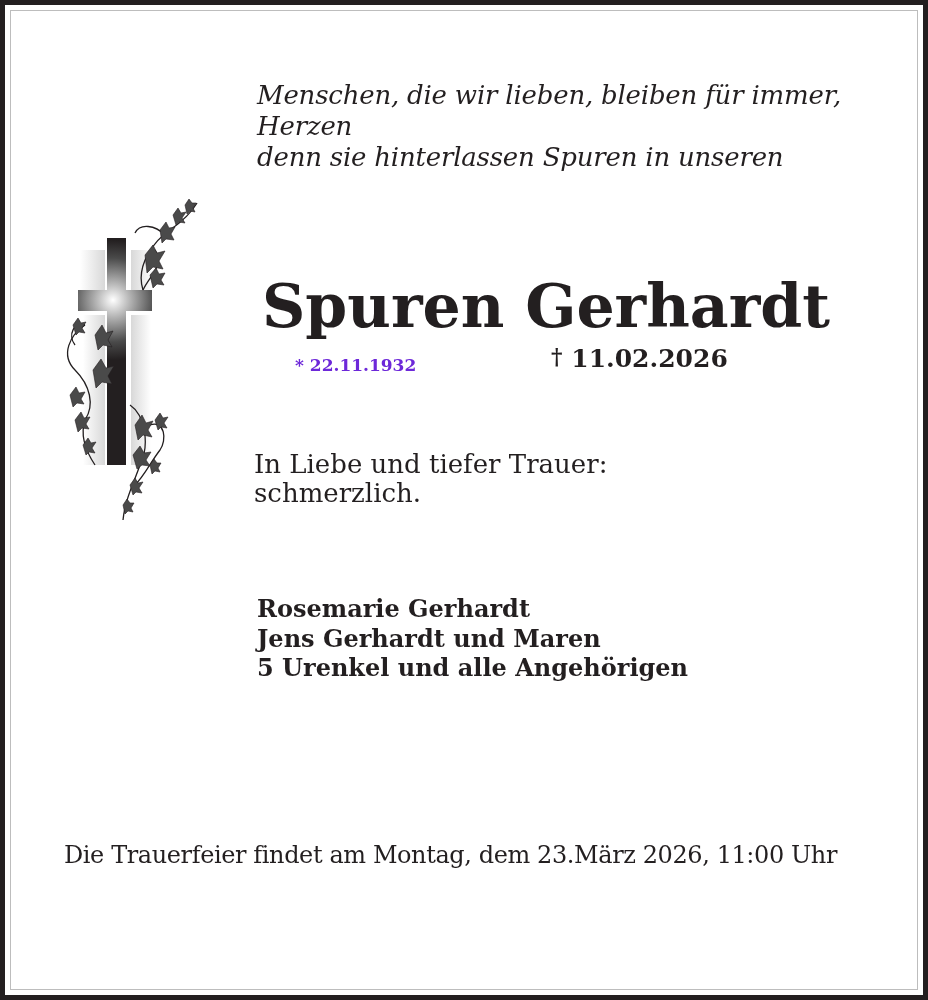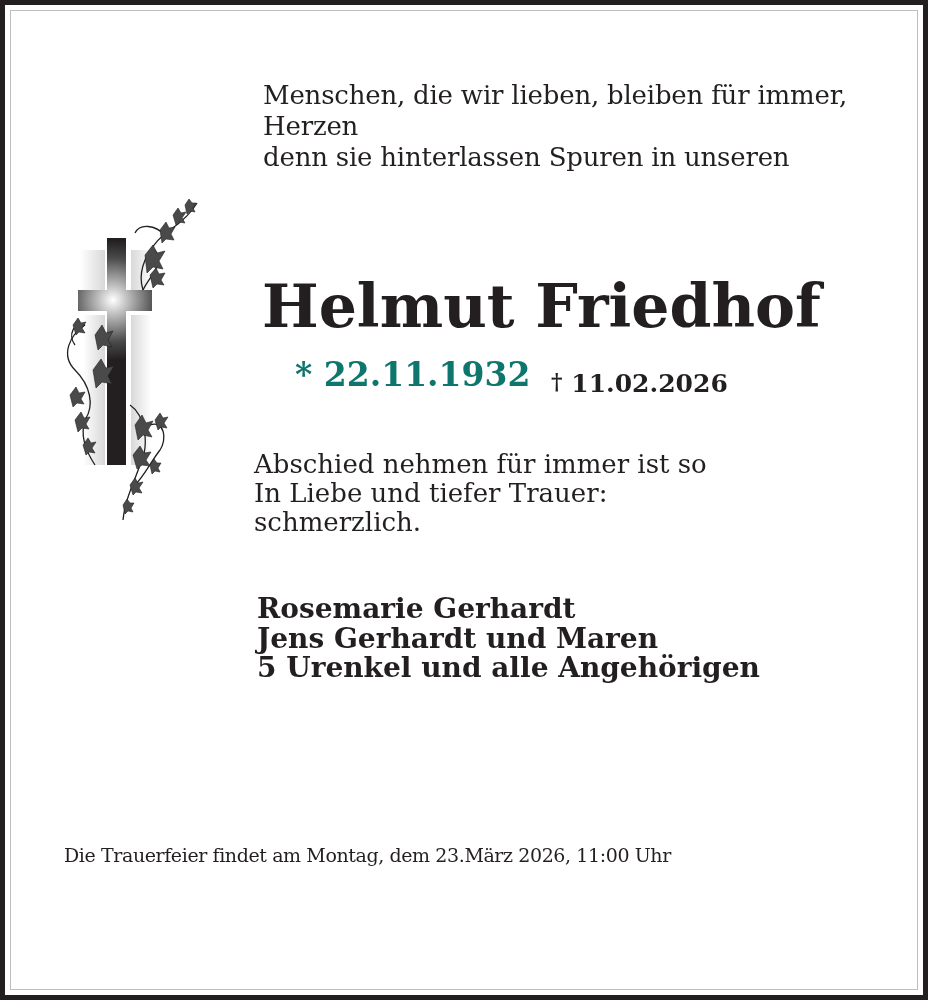--- a/index.html
+++ b/index.html
@@ -1,36 +1,36 @@
 <!DOCTYPE html>
 <html><head>
 <meta charset="utf-8">
 <style>
   html, body { margin:0; padding:0; background:#fff; }
   body { width:928px; height:1000px; position:relative; overflow:hidden; }
   .frame { position:absolute; left:0; top:0; width:928px; height:1000px; box-sizing:border-box;
            border:5px solid #231f20; background:#fff; }
   .inner { position:absolute; left:5px; top:5px; right:5px; bottom:5px; border:1px solid #bdbdbd; }
   .motto { position:absolute; left:257px; top:80px; width:620px;
-           font-family:"DejaVu Serif", serif; font-size:26px; line-height:31px;
-           color:#231f20; font-weight:normal; letter-spacing:-0.2px;margin-left:6px; }
+           font-family:"DejaVu Serif", serif; font-style:italic; font-size:26px; line-height:31px;
+           color:#231f20; font-weight:normal; letter-spacing:-0.2px; }
   .name { position:absolute; left:262px; top:268px; font-family:"DejaVu Serif", serif; font-weight:bold;
           font-size:60px; line-height:76px; color:#231f20; letter-spacing:0px; white-space:nowrap; }
   .born { position:absolute; left:295px; top:355px; font-family:"DejaVu Serif", serif; font-weight:bold;
-          font-size:33px; color:#0f766e; white-space:nowrap; }
-  .died { position:absolute; left:551px; top:368px; font-family:"DejaVu Serif", serif; font-weight:bold;
+          font-size:17px; color:#6d28d9; white-space:nowrap; }
+  .died { position:absolute; left:551px; top:343px; font-family:"DejaVu Serif", serif; font-weight:bold;
           font-size:25px; color:#231f20; white-space:nowrap; }
   .farewell { position:absolute; left:254px; top:450px; width:560px; font-family:"DejaVu Serif", serif;
               font-size:26px; line-height:29px; color:#231f20; }
   .farewell div { white-space:nowrap; }
   .family { position:absolute; left:257px; top:594px; font-family:"DejaVu Serif", serif; font-weight:bold;
-            font-size:28px; line-height:29.5px; color:#231f20; }
+            font-size:24px; line-height:29.5px; color:#231f20; }
   .family div { white-space:nowrap; }
   .service { position:absolute; left:64px; top:842px; font-family:"DejaVu Serif", serif;
-             font-size:19px; line-height:27px; color:#231f20; letter-spacing:-0.4px; }
+             font-size:24px; line-height:27px; color:#231f20; letter-spacing:-0.4px; }
   .service div { white-space:nowrap; }
   .cross-art { position:absolute; left:55px; top:195px; width:160px; height:335px; }
 </style>
 </head>
 <body>
 
 <div class="frame">
   <div class="inner"></div>
 </div>
 
@@ -91,33 +91,32 @@
     </g>
   </svg>
 </div>
 
 <div class="motto">
   <div>Menschen, die wir lieben, bleiben für immer,</div>
   <div>Herzen</div>
   <div>denn sie hinterlassen Spuren in unseren</div>
 </div>
 
-<div class="name">Helmut Friedhof</div>
+<div class="name">Spuren Gerhardt</div>
 
 <div class="born">
   <span>*</span>
   <span>22.11.1932</span>
 </div>
 <div class="died">
   <span style="font-size:22px;vertical-align:3px;">†</span>
   <span>11.02.2026</span>
 </div>
 
 <div class="farewell">
-  <div>Abschied nehmen für immer ist so</div>
   <div>In Liebe und tiefer Trauer:</div>
   <div>schmerzlich.</div>
 </div>
 
 <div class="family">
   <div>Rosemarie Gerhardt</div>
   <div>Jens Gerhardt und Maren</div>
   <div>5 Urenkel und alle Angehörigen</div>
 </div>
 

